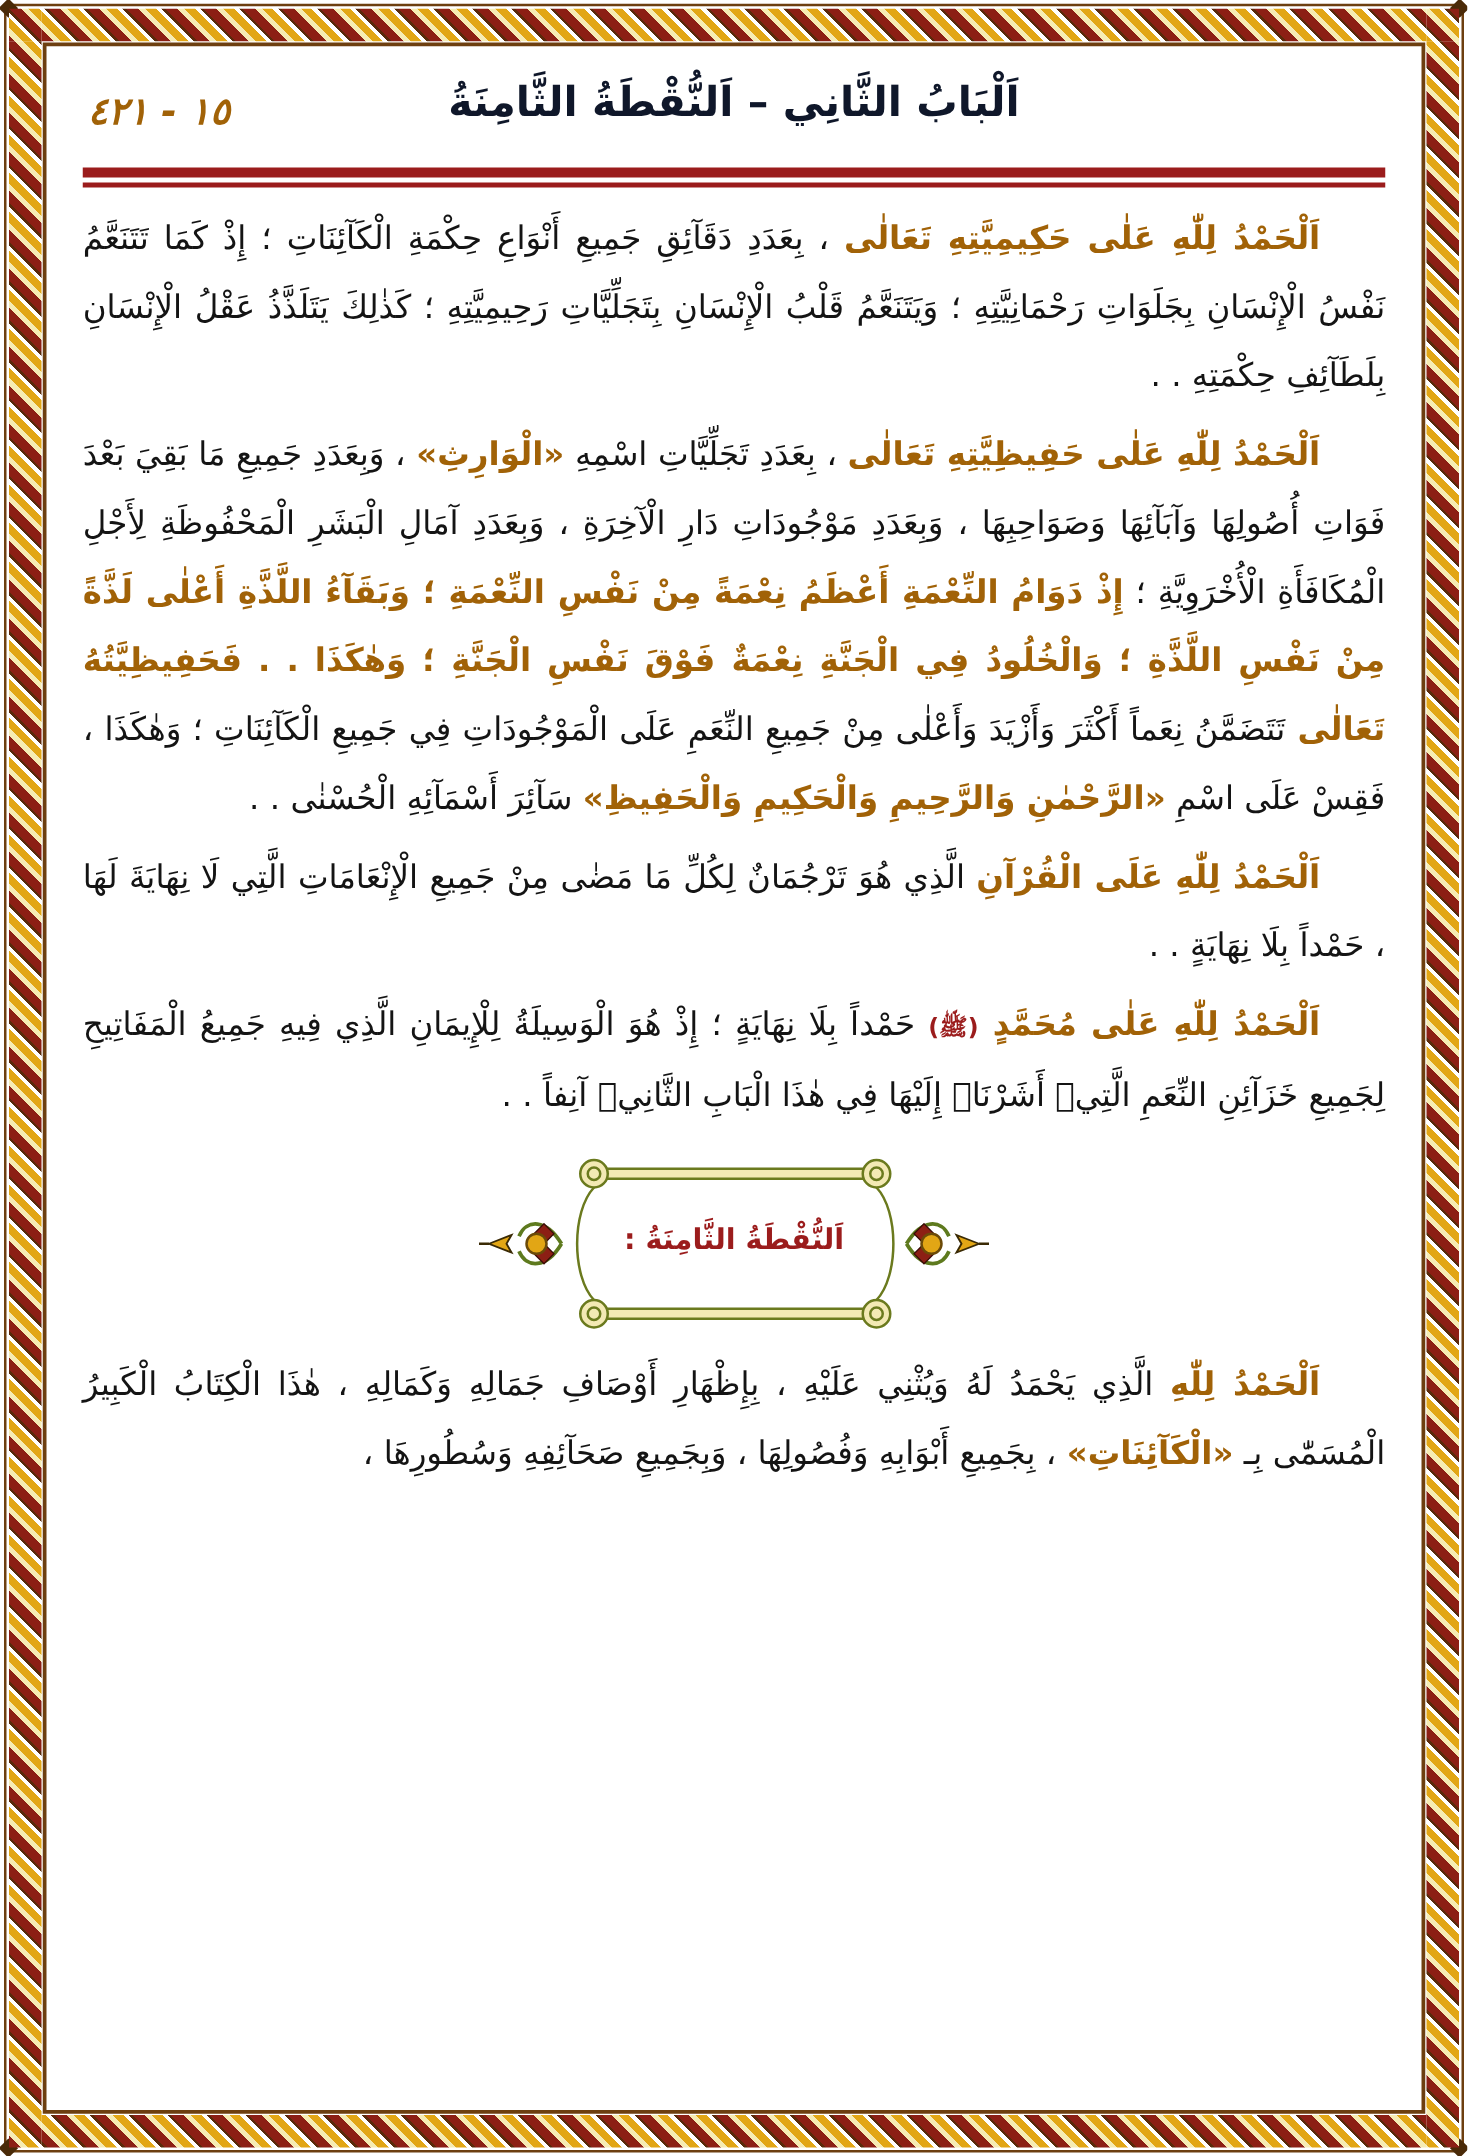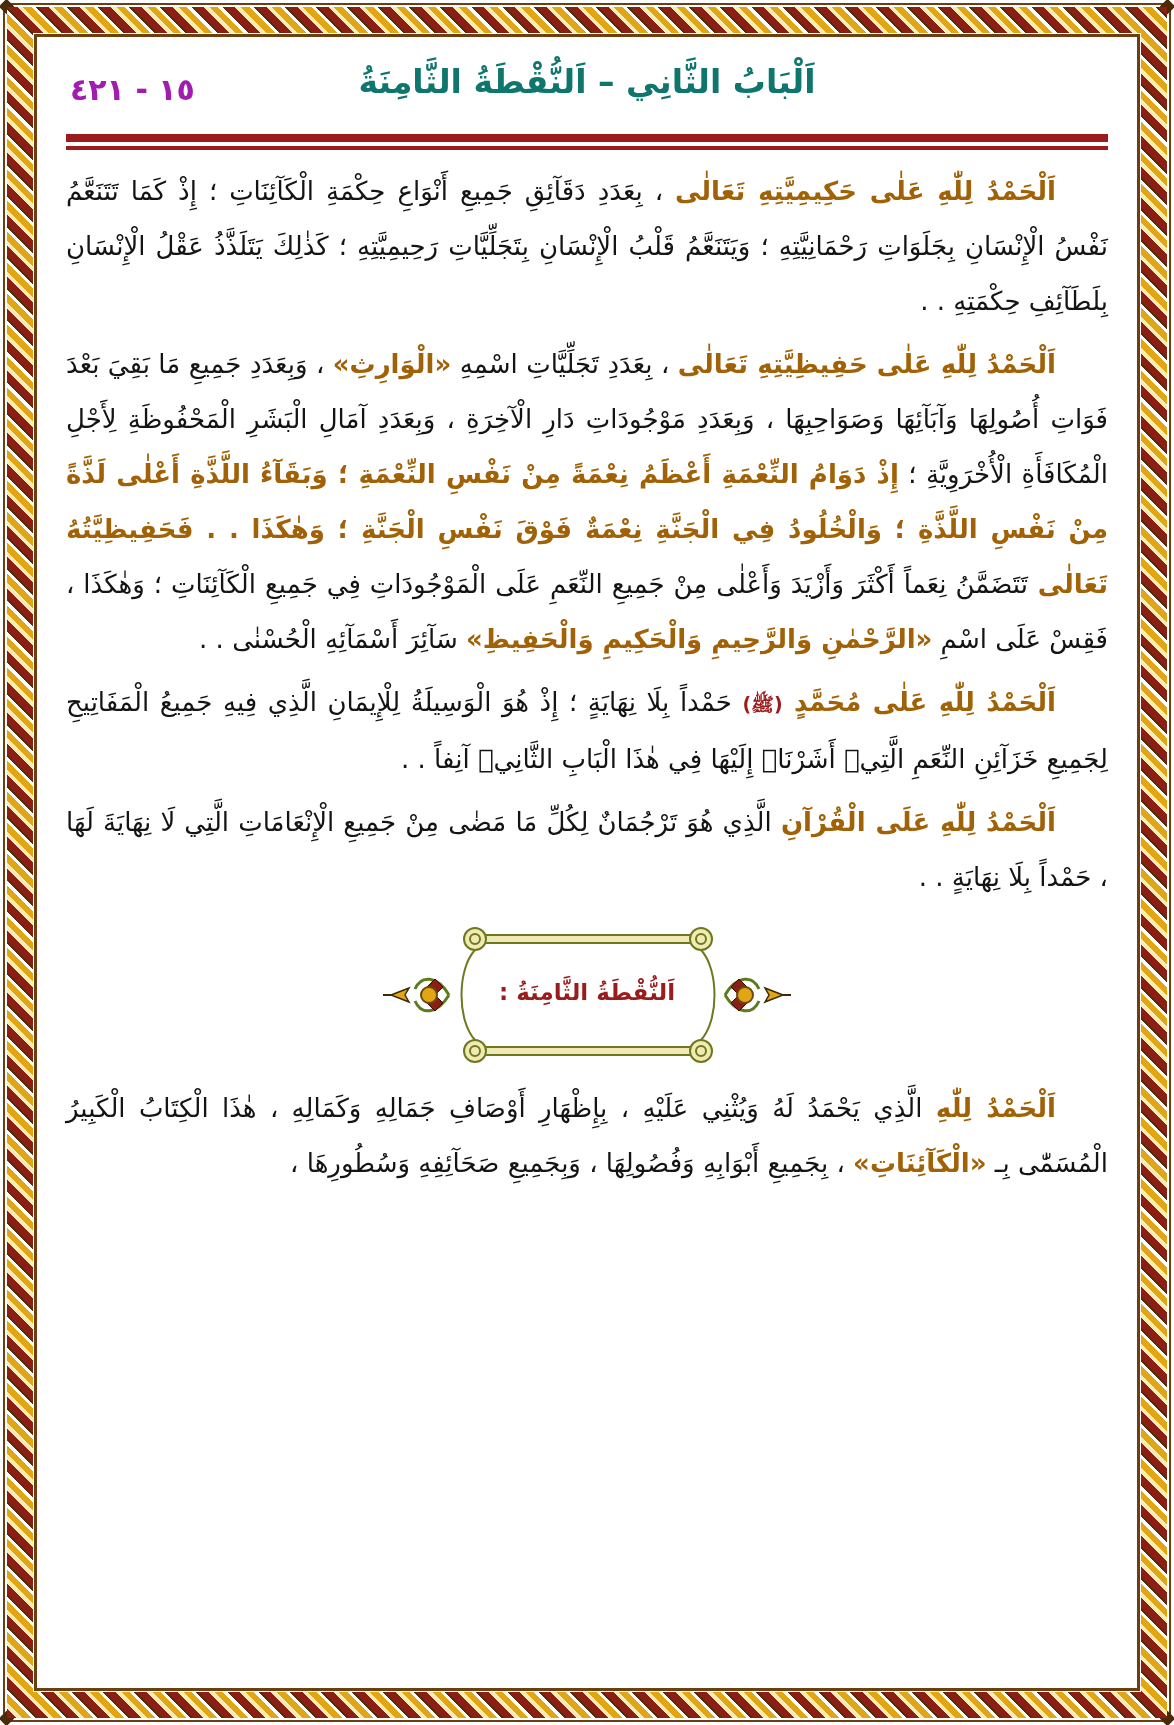--- a/index.html
+++ b/index.html
@@ -39,26 +39,27 @@
   
   .content {
     position:absolute; inset:40px;
     padding:14px 26px 0 26px;
     overflow:hidden;
   }
 
   .header { position:relative; height:62px; margin-top:8px; }
   .page-number {
     position:absolute; left:4px; top:10px;
-    color:#a21caf; font-weight:bold; font-size:30px;
+    color:#a16207; font-weight:bold; font-size:30px;
     direction:rtl;
+    font-style:italic;
   }
   .page-title {
     margin:0; text-align:center;
-    color:#0f766e; font-weight:bold; font-size:33px;
+    color:#0f172a; font-weight:bold; font-size:33px;
     letter-spacing:0.5px;
   }
 
   .rule { margin-top:10px; }
   .rule .thick { height:8px; background:#9b1c1c; }
   .rule .thin  { height:4px; background:#9b1c1c; margin-top:4px; }
 
   .body {
     margin-top:14px;
     font-size:26px; line-height:55px;
@@ -106,22 +107,22 @@
     </div>
 
     <div class="rule">
       <div class="thick"></div>
       <div class="thin"></div>
     </div>
 
     <div class="body">
       <p class="para"><span class="seg seg-red">اَلْحَمْدُ لِلّٰهِ عَلٰى حَكِيمِيَّتِهِ تَعَالٰى</span><span class="seg seg-black"> ، بِعَدَدِ دَقَآئِقِ جَمِيعِ أَنْوَاعِ حِكْمَةِ الْكَآئِنَاتِ ؛ إِذْ كَمَا تَتَنَعَّمُ نَفْسُ الْإِنْسَانِ بِجَلَوَاتِ رَحْمَانِيَّتِهِ ؛ وَيَتَنَعَّمُ قَلْبُ الْإِنْسَانِ بِتَجَلِّيَّاتِ رَحِيمِيَّتِهِ ؛ كَذٰلِكَ يَتَلَذَّذُ عَقْلُ الْإِنْسَانِ بِلَطَآئِفِ حِكْمَتِهِ . .</span></p>
       <p class="para"><span class="seg seg-red">اَلْحَمْدُ لِلّٰهِ عَلٰى حَفِيظِيَّتِهِ تَعَالٰى</span><span class="seg seg-black"> ، بِعَدَدِ تَجَلِّيَّاتِ اسْمِهِ </span><span class="seg seg-red">«الْوَارِثِ»</span><span class="seg seg-black"> ، وَبِعَدَدِ جَمِيعِ مَا بَقِيَ بَعْدَ فَوَاتِ أُصُولِهَا وَآبَآئِهَا وَصَوَاحِبِهَا ، وَبِعَدَدِ مَوْجُودَاتِ دَارِ الْآخِرَةِ ، وَبِعَدَدِ آمَالِ الْبَشَرِ الْمَحْفُوظَةِ لِأَجْلِ الْمُكَافَأَةِ الْأُخْرَوِيَّةِ ؛ </span><span class="seg seg-red">إِذْ دَوَامُ النِّعْمَةِ أَعْظَمُ نِعْمَةً مِنْ نَفْسِ النِّعْمَةِ ؛ وَبَقَآءُ اللَّذَّةِ أَعْلٰى لَذَّةً مِنْ نَفْسِ اللَّذَّةِ ؛ وَالْخُلُودُ فِي الْجَنَّةِ نِعْمَةٌ فَوْقَ نَفْسِ الْجَنَّةِ ؛ وَهٰكَذَا . . </span><span class="seg seg-red">فَحَفِيظِيَّتُهُ تَعَالٰى </span><span class="seg seg-black">تَتَضَمَّنُ نِعَماً أَكْثَرَ وَأَزْيَدَ وَأَعْلٰى مِنْ جَمِيعِ النِّعَمِ عَلَى الْمَوْجُودَاتِ فِي جَمِيعِ الْكَآئِنَاتِ ؛ وَهٰكَذَا ، فَقِسْ عَلَى اسْمِ </span><span class="seg seg-red">«الرَّحْمٰنِ وَالرَّحِيمِ وَالْحَكِيمِ وَالْحَفِيظِ»</span><span class="seg seg-black"> سَآئِرَ أَسْمَآئِهِ الْحُسْنٰى . .</span></p>
+      <p class="para"><span class="seg seg-red">اَلْحَمْدُ لِلّٰهِ عَلَى الْقُرْآنِ</span><span class="seg seg-black"> الَّذِي هُوَ تَرْجُمَانٌ لِكُلِّ مَا مَضٰى مِنْ جَمِيعِ الْإِنْعَامَاتِ الَّتِي لَا نِهَايَةَ لَهَا ، حَمْداً بِلَا نِهَايَةٍ . .</span></p>
       <p class="para"><span class="seg seg-red">اَلْحَمْدُ لِلّٰهِ عَلٰى مُحَمَّدٍ </span><span class="seg seg-seal">(ﷺ)</span><span class="seg seg-black"> حَمْداً بِلَا نِهَايَةٍ ؛ إِذْ هُوَ الْوَسِيلَةُ لِلْإِيمَانِ الَّذِي فِيهِ جَمِيعُ الْمَفَاتِيحِ لِجَمِيعِ خَزَآئِنِ النِّعَمِ الَّتِيۤ أَشَرْنَاۤ إِلَيْهَا فِي هٰذَا الْبَابِ الثَّانِيۤ آنِفاً . .</span></p>
-      <p class="para"><span class="seg seg-red">اَلْحَمْدُ لِلّٰهِ عَلَى الْقُرْآنِ</span><span class="seg seg-black"> الَّذِي هُوَ تَرْجُمَانٌ لِكُلِّ مَا مَضٰى مِنْ جَمِيعِ الْإِنْعَامَاتِ الَّتِي لَا نِهَايَةَ لَهَا ، حَمْداً بِلَا نِهَايَةٍ . .</span></p>
 
       <div class="ornament-wrap">
         <svg class="ornament-svg" width="420" height="152" viewBox="0 0 420 152" xmlns="http://www.w3.org/2000/svg">
 
           <rect x="98" y="16" width="226" height="8" fill="#f3e9b4" stroke="#6b7a1e" stroke-width="2"></rect>
           <rect x="98" y="128" width="226" height="8" fill="#f3e9b4" stroke="#6b7a1e" stroke-width="2"></rect>
 
           <g stroke="#6b7a1e" stroke-width="2" fill="#f3e9b4">
             <circle cx="98" cy="20" r="11"></circle>
               <circle cx="98" cy="20" r="5"></circle>

